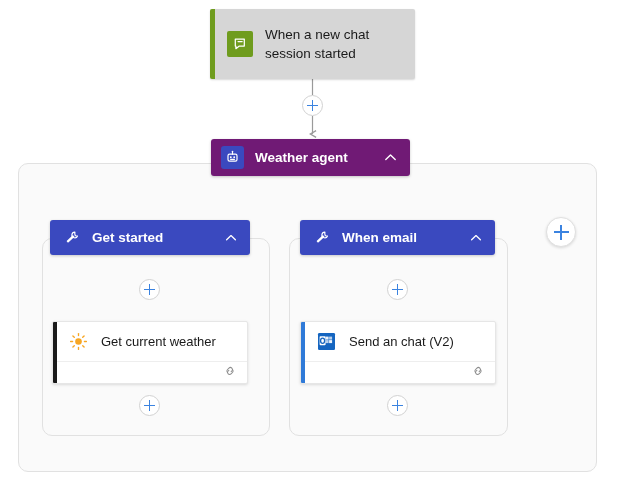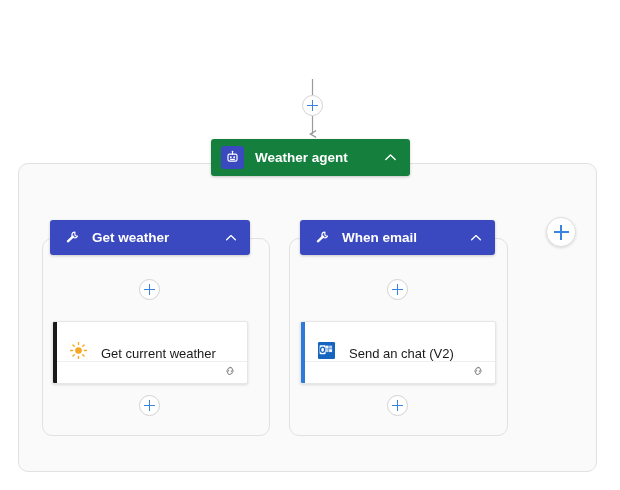--- a/index.html
+++ b/index.html
@@ -75,21 +75,21 @@
     color: #1a1a1a;
     line-height: 19px;
     max-width: 130px;
   }
 
   
   .agent-node {
     position: absolute;
     left: 211px; top: 139px;
     width: 199px; height: 37px;
-    background: #15803d;
+    background: #701a75;
     border-radius: 3px;
     display: flex;
     align-items: center;
     z-index: 6;
     box-shadow: 0 1px 3px rgba(0,0,0,0.22);
   }
   .agent-node-icon {
     width: 23px; height: 23px;
     background: #3a49bf;
     border-radius: 3px;
@@ -142,21 +142,21 @@
   .action-card.right { left: 300px; top: 321px; width: 196px; height: 63px; }
   .action-accent {
     position: absolute; left: 0; top: 0;
     width: 4px; height: 100%;
   }
   .action-accent.dark { background: #191919; }
   .action-accent.blue { background: #2f7ad8; }
   .action-main {
     height: 40px;
     display: flex;
-    align-items: flex-end;
+    align-items: center;
     border-bottom: 1px solid #eeeeee;
     padding-left: 14px;
   }
   .action-icon { width: 22px; height: 22px; flex: 0 0 auto; display: flex; align-items: center; justify-content: center; }
   .action-label {
     margin-left: 12px;
     font-size: 13px;
     color: #1a1a1a;
   }
   .action-footer {
@@ -217,20 +217,30 @@
     <path d="M149.5,300 L149.5,316" stroke="#9a9a9a" stroke-width="1.2" fill="none" marker-end="url(#arw)"></path>
 
     <path d="M397.5,255 L397.5,279" stroke="#9a9a9a" stroke-width="1.2" fill="none"></path>
     <path d="M397.5,300 L397.5,316" stroke="#9a9a9a" stroke-width="1.2" fill="none" marker-end="url(#arw)"></path>
   </svg>
 
   <div class="agent-container"></div>
   <div class="branch-container left"></div>
   <div class="branch-container right"></div>
 
+  <div class="trigger-card">
+    <div class="trigger-accent"></div>
+    <div class="trigger-icon">
+      <svg width="17" height="17" viewBox="0 0 17 17">
+        <path d="M3.3,3 H12.3 V10.1 H7.3 L3.9,12.7 V10.1 H3.3 Z" fill="none" stroke="#ffffff" stroke-width="1.25" stroke-linejoin="round"></path>
+        <path d="M6.0,5.6 H10.2" stroke="#ffffff" stroke-width="1.1" stroke-linecap="round"></path>
+      </svg>
+    </div>
+    <div class="trigger-label">When a new chat session started</div>
+  </div>
 
   <div class="agent-node">
     <div class="agent-node-icon">
       <svg width="15" height="15" viewBox="0 0 15 15">
         <rect x="3" y="4.2" width="9" height="7" rx="1.6" fill="none" stroke="#ffffff" stroke-width="1.2"></rect>
         <circle cx="5.8" cy="7.2" r="0.95" fill="#ffffff"></circle>
         <circle cx="9.2" cy="7.2" r="0.95" fill="#ffffff"></circle>
         <path d="M5.6,9.4 H9.4" stroke="#ffffff" stroke-width="1.1" stroke-linecap="round"></path>
         <path d="M7.5,1.9 V4.2" stroke="#ffffff" stroke-width="1.1" stroke-linecap="round"></path>
         <circle cx="7.5" cy="1.6" r="0.85" fill="#ffffff"></circle>
@@ -244,21 +254,21 @@
     </span>
   </div>
 
   <div class="branch-header left">
     <span class="tool-icon">
       <svg width="15" height="15" viewBox="0 0 15 15">
         <path d="M9.9,2.1 a2.9,2.9 0 1 0 2.6,3.9 l-2.1,-0.3 -0.6,-1.6 Z" fill="none" stroke="#ffffff" stroke-width="1.15" stroke-linejoin="round"></path>
         <path d="M9.1,6.4 L3.0,12.0 L2.3,11.1 L8.3,5.5" fill="none" stroke="#ffffff" stroke-width="1.15" stroke-linejoin="round"></path>
       </svg>
     </span>
-    <span class="branch-label">Get weather</span>
+    <span class="branch-label">Get started</span>
     <span class="chev">
       <svg width="14" height="14" viewBox="0 0 15 15">
         <path d="M2.8,9.4 L7.5,4.9 L12.2,9.4" fill="none" stroke="#ffffff" stroke-width="1.4" stroke-linecap="round" stroke-linejoin="round"></path>
       </svg>
     </span>
   </div>
 
   <div class="branch-header right">
     <span class="tool-icon">
       <svg width="15" height="15" viewBox="0 0 15 15">

